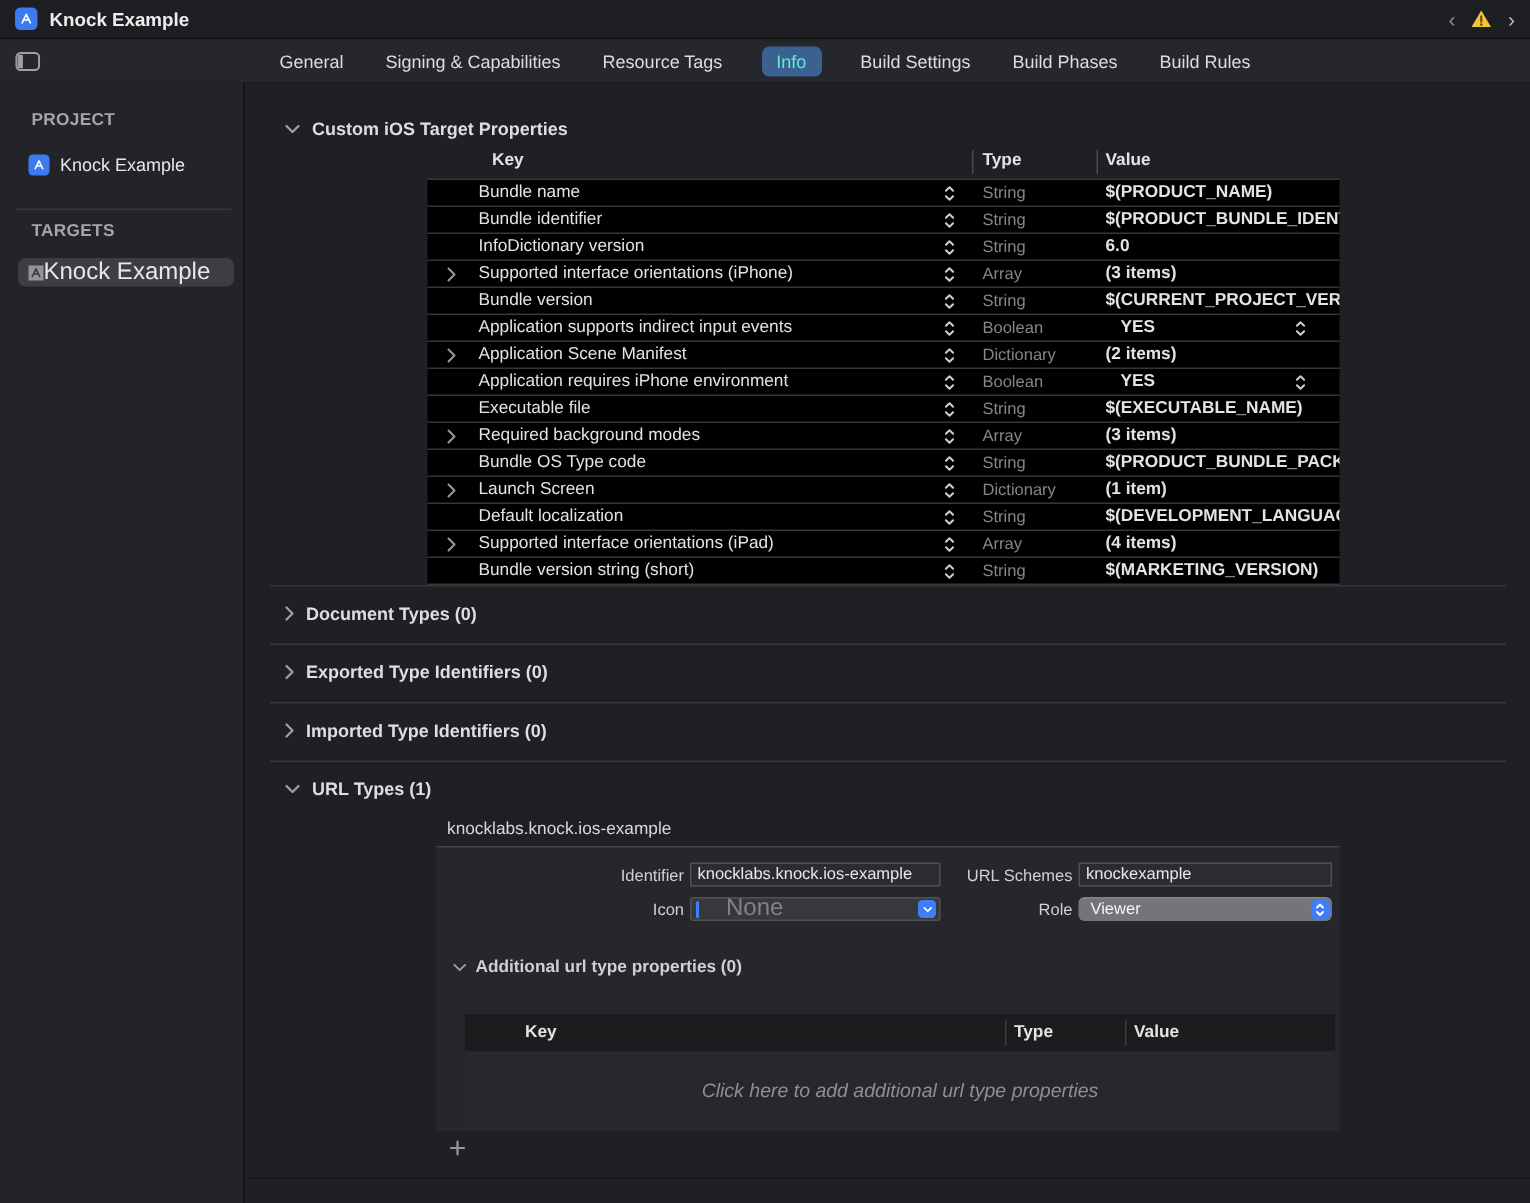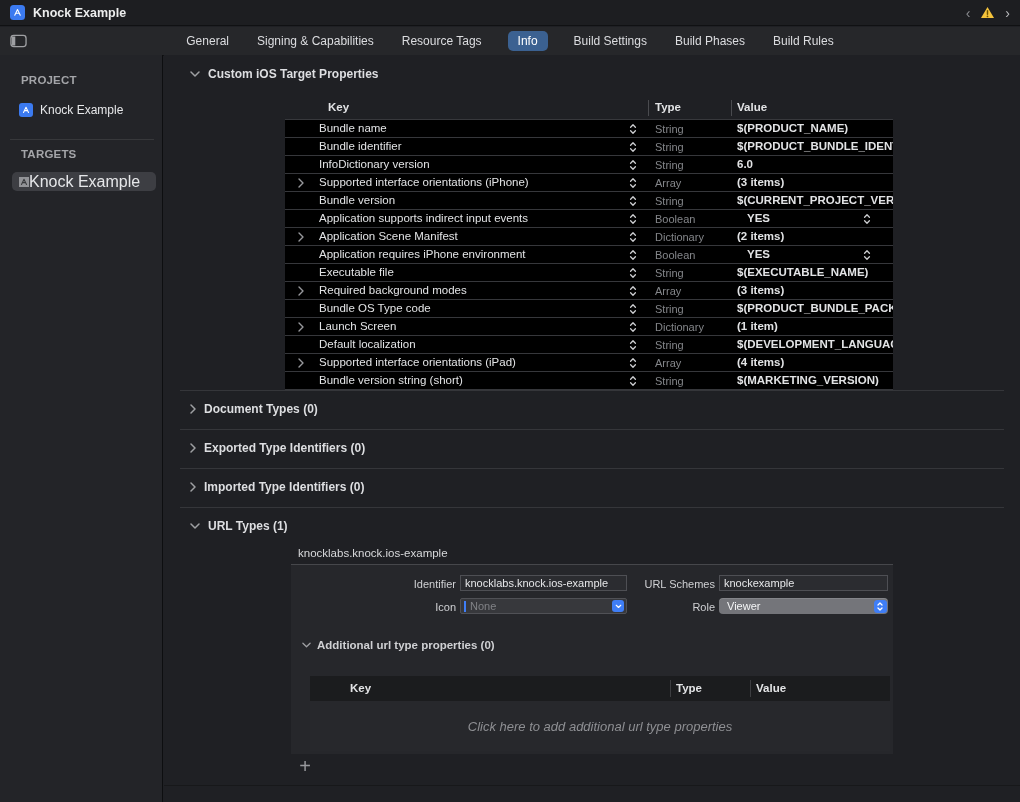--- a/index.html
+++ b/index.html
@@ -18,21 +18,21 @@
   .win-title{font-size:12.5px;font-weight:bold;color:#eceded;}
   .titlebar-right{margin-left:auto;display:flex;align-items:center;gap:10px;}
   .nav-chev{color:#8b8c90;font-size:14px;line-height:1;cursor:default;}
   .nav-chev.fwd{color:#b9babd;}
   
   .toolbar{position:absolute;top:27px;left:0;right:0;height:28px;background:#26272a;
     border-bottom:1px solid #131416;}
   .sidebar-toggle{position:absolute;left:10px;top:7px;}
   .tabs{position:absolute;inset:0;display:flex;justify-content:center;align-items:center;gap:24px;}
   .tab{font-size:12px;color:#dcdde0;padding:3px 2px;border-radius:5px;white-space:nowrap;}
-  .tab.active{background:#3b6191;color:#ffffff;padding:3px 10px;}
+  .tab.active{background:#3b6191;color:#5eead4;padding:3px 10px;}
   
   .sidebar{position:absolute;top:55px;left:0;width:163px;bottom:0;background:#232428;
     border-right:1px solid #0d0e10;box-sizing:border-box;}
   .side-label{position:absolute;left:21px;font-size:11.5px;font-weight:bold;color:#a4a5a9;letter-spacing:.2px;}
   .side-item{position:absolute;left:0;right:0;height:20px;display:flex;align-items:center;}
   .side-item .mini-icon{width:14px;height:14px;border-radius:3px;display:flex;align-items:center;justify-content:center;flex:0 0 auto;}
   .side-item .lbl{font-size:12px;color:#e6e7e9;margin-left:7px;white-space:nowrap;}
   .side-div{position:absolute;left:10px;right:8px;height:1px;background:#37383b;}
   .side-sel{position:absolute;left:12px;width:144px;height:19px;background:#3d3e43;border-radius:5px;
     display:flex;align-items:center;padding-left:7px;box-sizing:border-box;}
@@ -69,21 +69,21 @@
     border-radius:10px;box-sizing:border-box;display:flex;align-items:center;justify-content:center;}
   .img-well .doc-glyph{position:absolute;left:16px;top:10px;opacity:.85;}
   .img-well .no-img{position:relative;width:54px;text-align:center;font-size:10.5px;line-height:12px;
     color:#9b9ca0;word-wrap:break-word;}
   .fld-label{position:absolute;font-size:11px;color:#cfd0d3;text-align:right;white-space:nowrap;}
   .txt-field{position:absolute;height:16px;background:#2b2c30;border:1px solid #4e4f54;box-sizing:border-box;
     color:#e6e7e9;font-size:11px;font-family:"Liberation Sans",sans-serif;padding:0 4px;outline:none;}
   .combo{position:absolute;height:16px;background:#37383c;border:1px solid #505156;border-radius:2px;
     box-sizing:border-box;display:flex;align-items:center;}
   .combo .caret{width:2px;height:11px;background:#3f7ef7;margin-left:3px;}
-  .combo .combo-text{font-size:11px;color:#808286;margin-left:4px;flex:1;}
+  .combo .combo-text{font-size:16px;color:#808286;margin-left:18px;flex:1;}
   .combo .combo-btn{width:12px;height:12px;border-radius:3px;background:#3f7ef7;margin-right:2px;
     display:flex;align-items:center;justify-content:center;}
   .popup{position:absolute;height:16px;background:#74757a;border-radius:4px;box-sizing:border-box;
     display:flex;align-items:center;box-shadow:inset 0 1px 0 rgba(255,255,255,.12);}
   .popup .popup-text{font-size:11px;color:#f4f5f6;margin-left:8px;flex:1;white-space:nowrap;}
   .popup .popup-btn{width:13px;height:13px;border-radius:3.5px;background:#3f7ef7;margin-right:1.5px;
     display:flex;align-items:center;justify-content:center;}
   .add-head{position:absolute;left:11px;top:74px;display:flex;align-items:center;gap:6px;font-weight:bold;}
   .add-head .t{font-size:11.5px;color:#cfd0d3;}
   .add-table{position:absolute;left:19px;top:111px;width:580px;}
@@ -154,21 +154,21 @@
       <svg width="10" height="10" viewBox="0 0 14 14">
           <path d="M3.5 10.5 L7 3.2 L10.5 10.5 M5 7.9 H9" stroke="#3a3b3e" stroke-width="1.5" fill="none" stroke-linecap="round" stroke-linejoin="round"></path>
         </svg>
     </span>
     <span class="lbl">Knock Example</span>
   </div>
 </div>
 
 <div class="content">
 
-  <div class="sec-head" style="left:26px;top:12px">
+  <div class="sec-head" style="left:26px;top:24px">
     <span>
       <svg width="10" height="6" viewBox="0 0 10 6">
           <path d="M1 1 L5 5 L9 1" stroke="#9fa0a3" stroke-width="1.5" fill="none" stroke-linecap="round" stroke-linejoin="round"></path>
         </svg>
     </span>
     <span class="sec-title">Custom iOS Target Properties</span>
   </div>
 
   <div class="props">
     <div class="phead">

